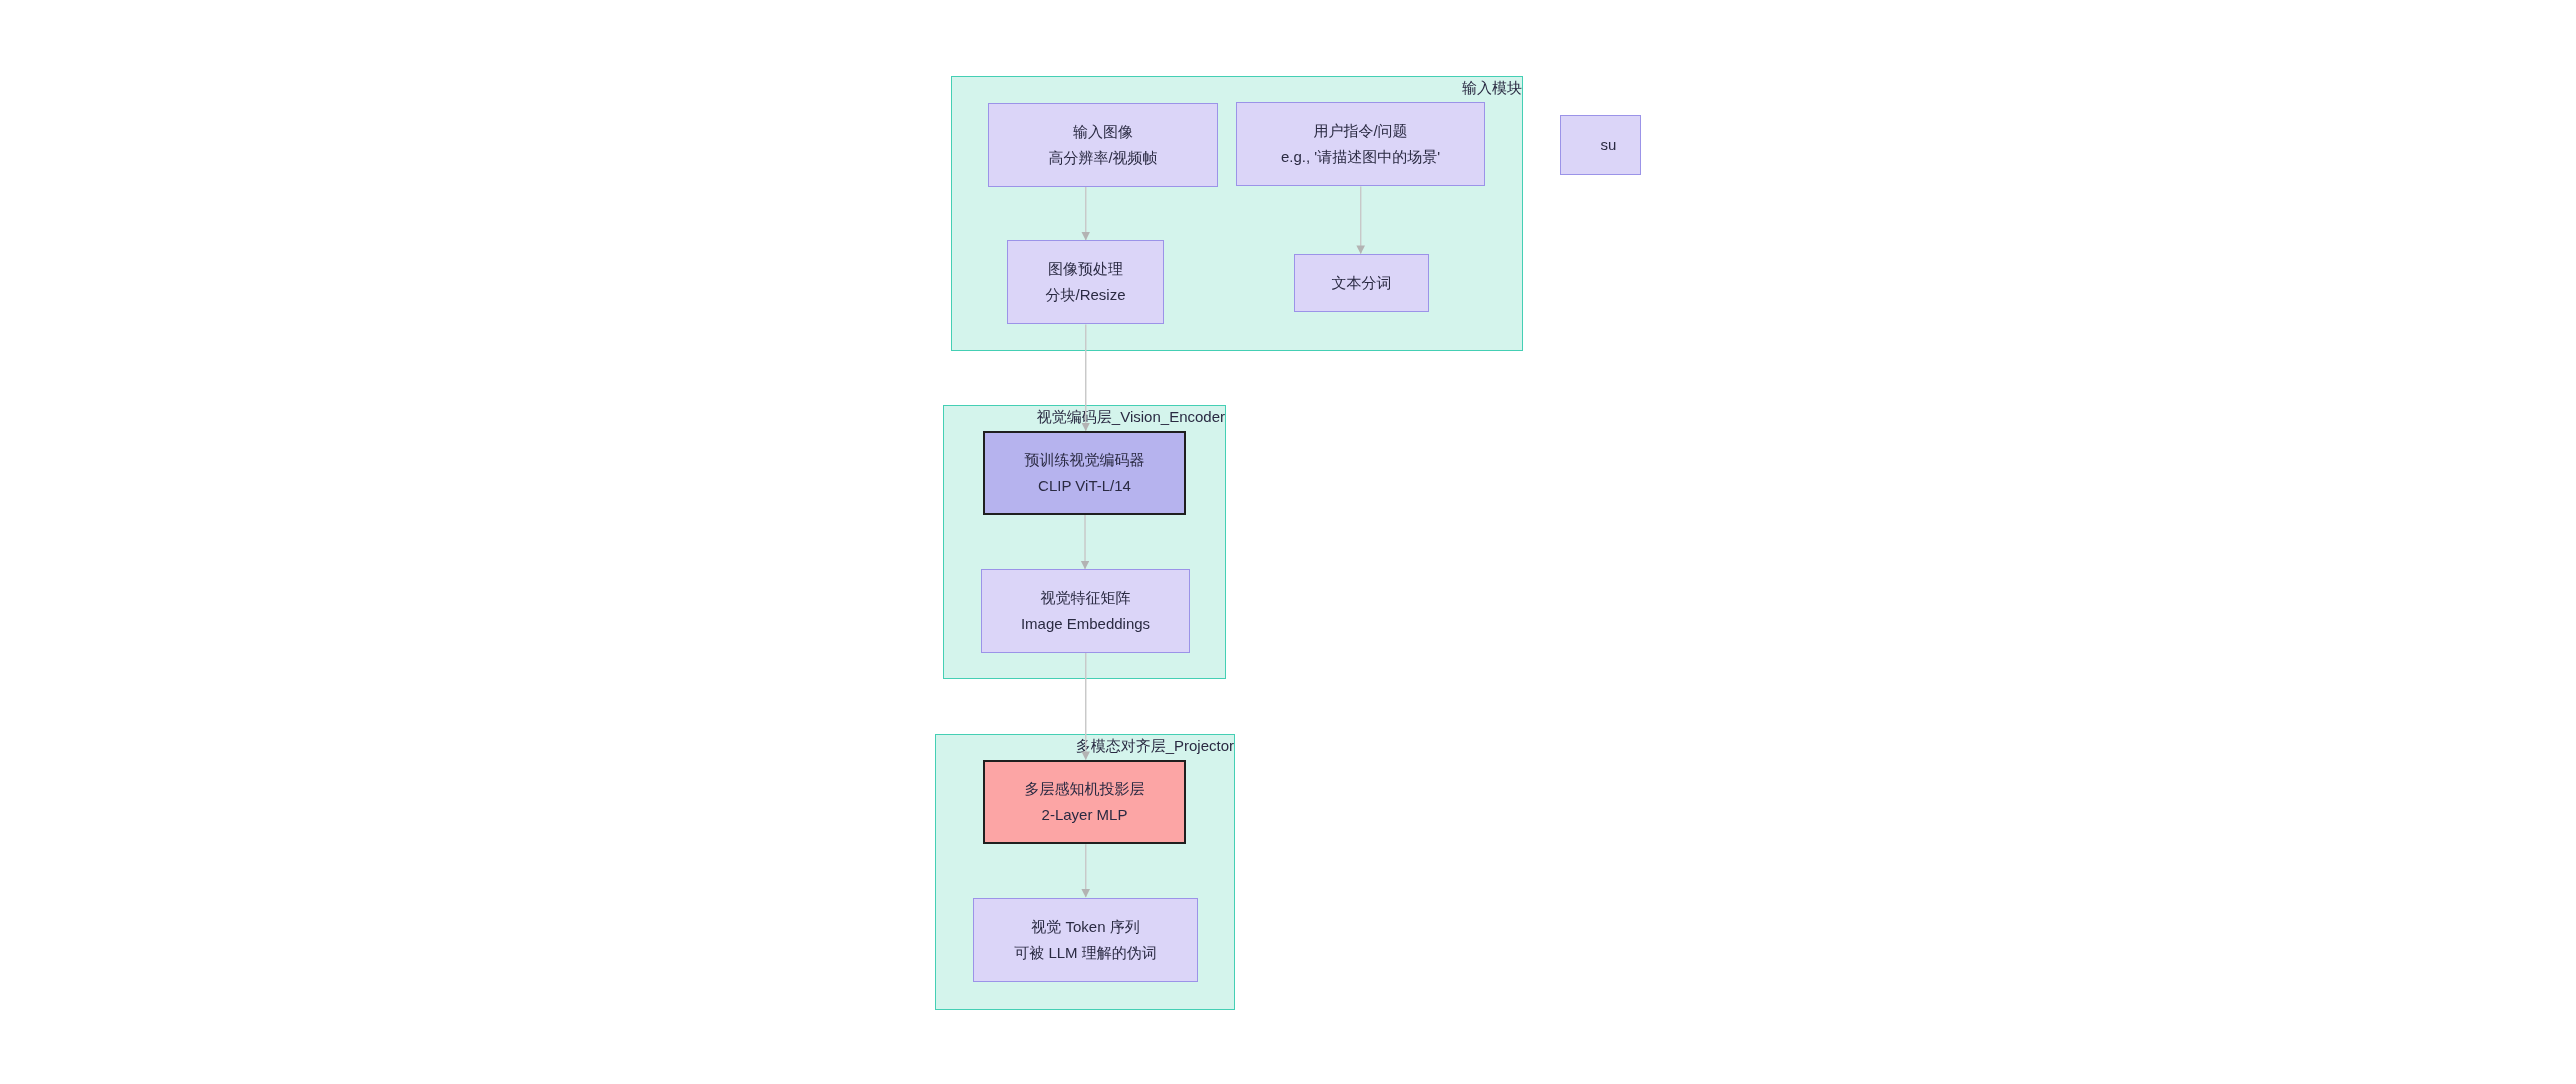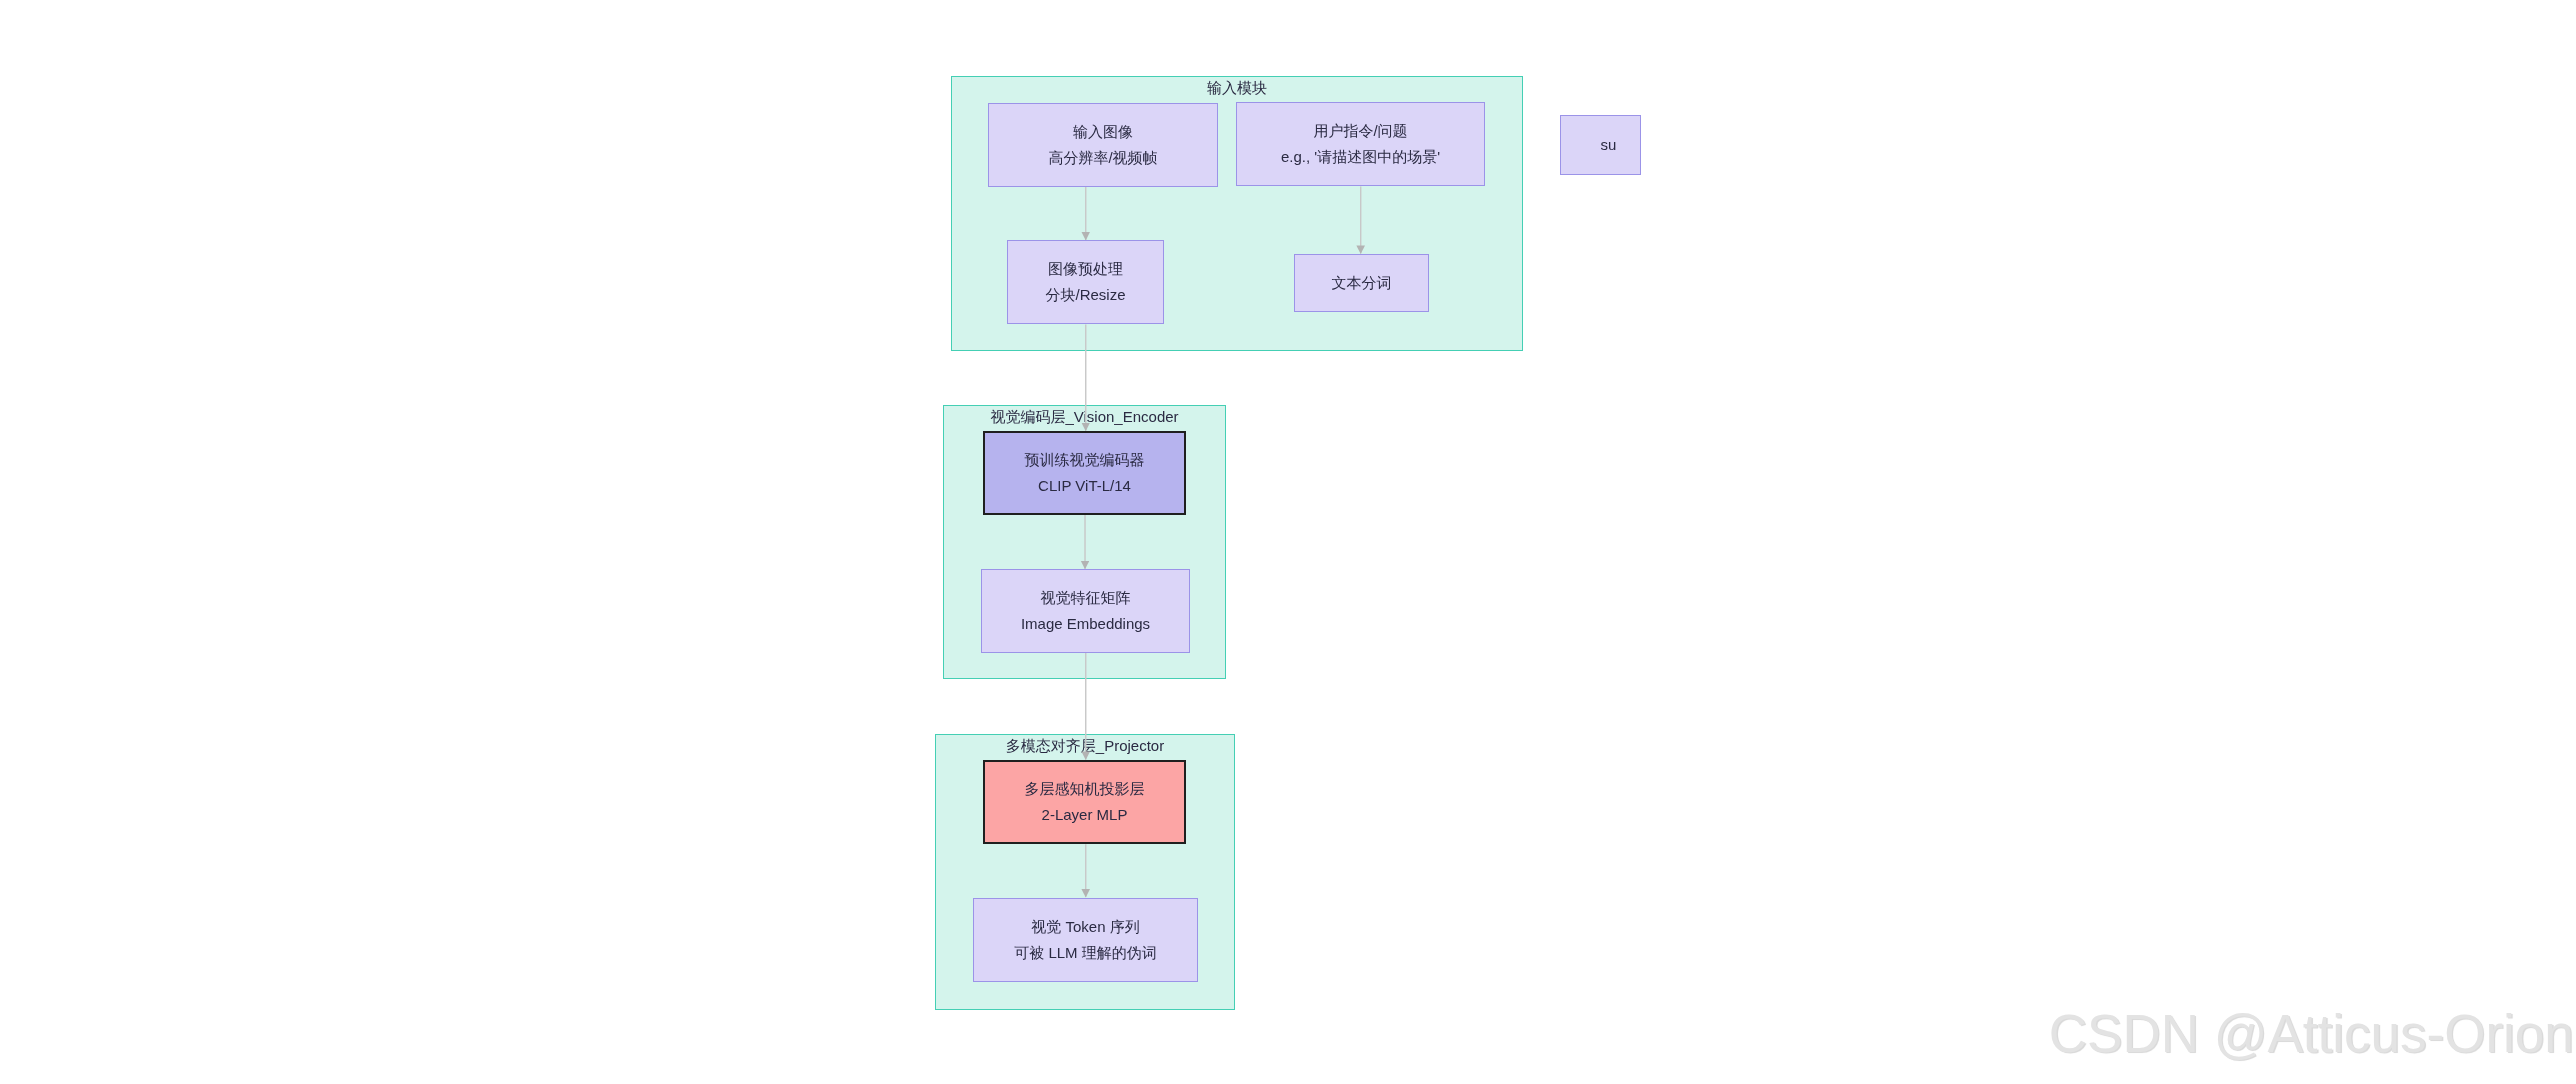--- a/index.html
+++ b/index.html
@@ -24,21 +24,21 @@
     position: absolute;
     background: #d4f4ec;
     border: 1.4px solid #44cfb4;
     box-sizing: border-box;
   }
   .cluster-title {
     position: absolute;
     top: 2px;
     left: 0;
     width: 100%;
-    text-align: center;
+    text-align: right;
     font-size: 15px;
     line-height: 18.7px;
     color: #2a2a42;
     white-space: nowrap;
   }
   
   .node {
     position: absolute;
     box-sizing: border-box;
     background: #dbd5f8;
@@ -150,16 +150,15 @@
   <div class="node emphasis-yellow" style="left:983px; top:760px; width:203px; height:84px;">
     <span>多层感知机投影层</span>
     <span>2-Layer MLP</span>
   </div>
 
   <div class="node" style="left:973px; top:898px; width:225px; height:84px;">
     <span>视觉 Token 序列</span>
     <span>可被 LLM 理解的伪词</span>
   </div>
 
-  <div class="watermark">CSDN @Atticus-Orion</div>
 
 </div>
 
 
 </body></html>

